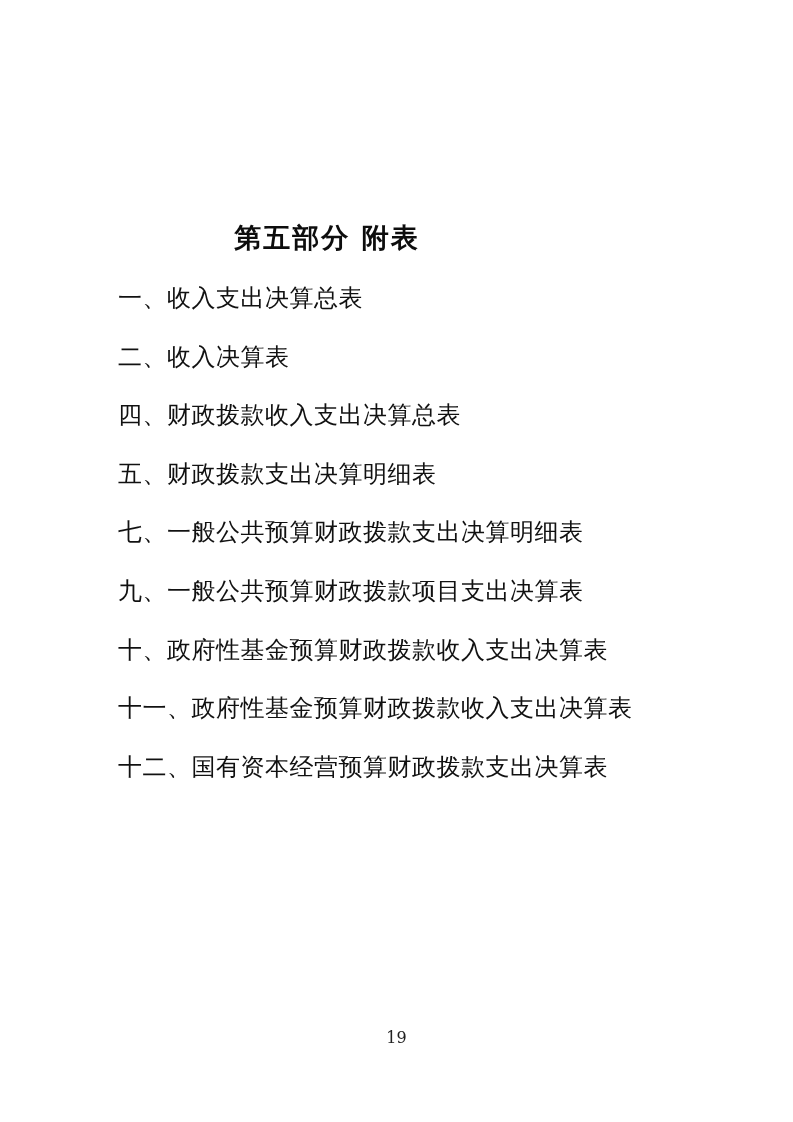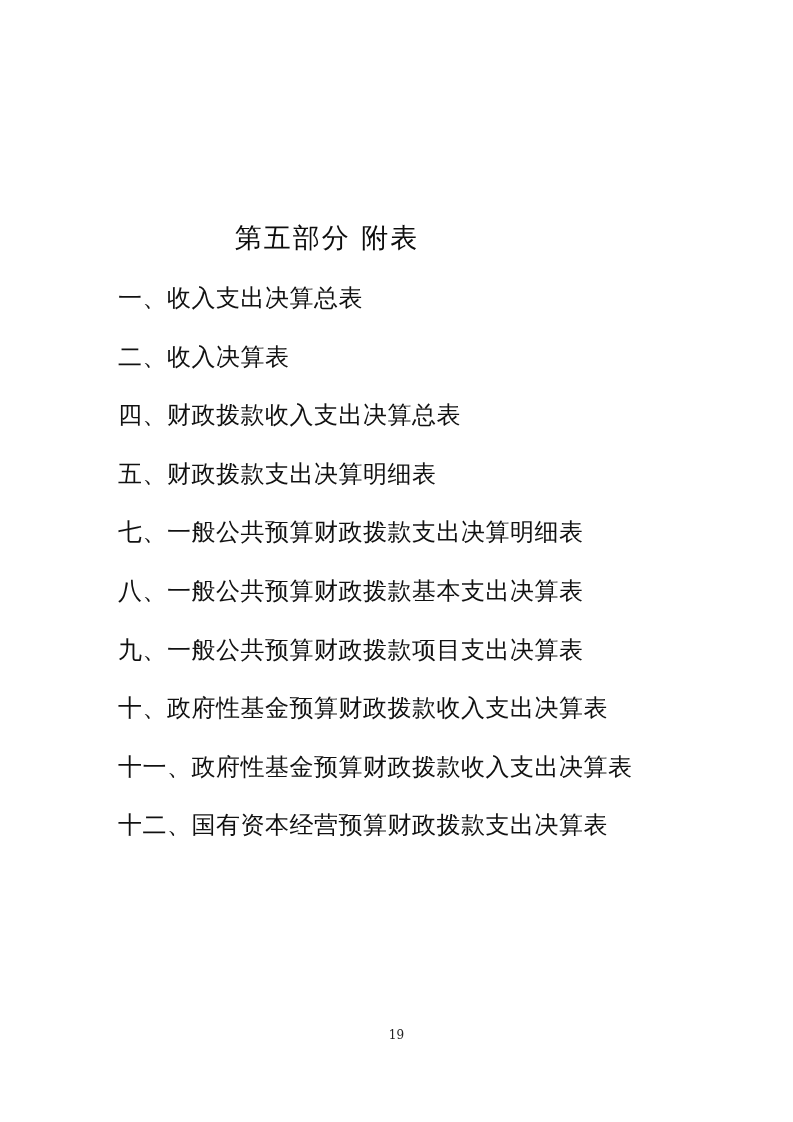--- a/index.html
+++ b/index.html
@@ -27,21 +27,21 @@
     height: 1122px;
     padding: 0;
   }
   .doc-title {
     position: absolute;
     left: 0;
     top: 220px;
     width: 654px;
     text-align: center;
     font-size: 27px;
-    font-weight: 400;
+    font-weight: 700;
     letter-spacing: 2px;
     color: #0d0d0d;
     font-family: "DejaVu Serif", "Liberation Serif", serif;
   }
   .toc {
     position: absolute;
     left: 118px;
     top: 286px;
     width: 600px;
   }
@@ -53,40 +53,39 @@
     white-space: nowrap;
     letter-spacing: 0.5px;
     font-family: "DejaVu Serif", "Liberation Serif", serif;
   }
   .page-number {
     position: absolute;
     left: 0;
     top: 1028px;
     width: 793px;
     text-align: center;
-    font-size: 12px;
+    font-size: 16px;
     color: #222222;
     font-family: "DejaVu Serif", "Liberation Serif", serif;
   }
 </style>
 </head>
 <body>
 
 <div class="page">
   <div class="doc-body">
 
     <div class="doc-title">第五部分  附表</div>
 
     <div class="toc">
       <div class="toc-item">一、收入支出决算总表</div>
       <div class="toc-item">二、收入决算表</div>
       <div class="toc-item">四、财政拨款收入支出决算总表</div>
       <div class="toc-item">五、财政拨款支出决算明细表</div>
       <div class="toc-item">七、一般公共预算财政拨款支出决算明细表</div>
-      <div class="toc-item">八、一般公共预算财政拨款基本支出决算表</div>
       <div class="toc-item">九、一般公共预算财政拨款项目支出决算表</div>
       <div class="toc-item">十、政府性基金预算财政拨款收入支出决算表</div>
       <div class="toc-item">十一、政府性基金预算财政拨款收入支出决算表</div>
       <div class="toc-item">十二、国有资本经营预算财政拨款支出决算表</div>
     </div>
 
     <div class="page-number">19</div>
 
   </div>
 </div>

